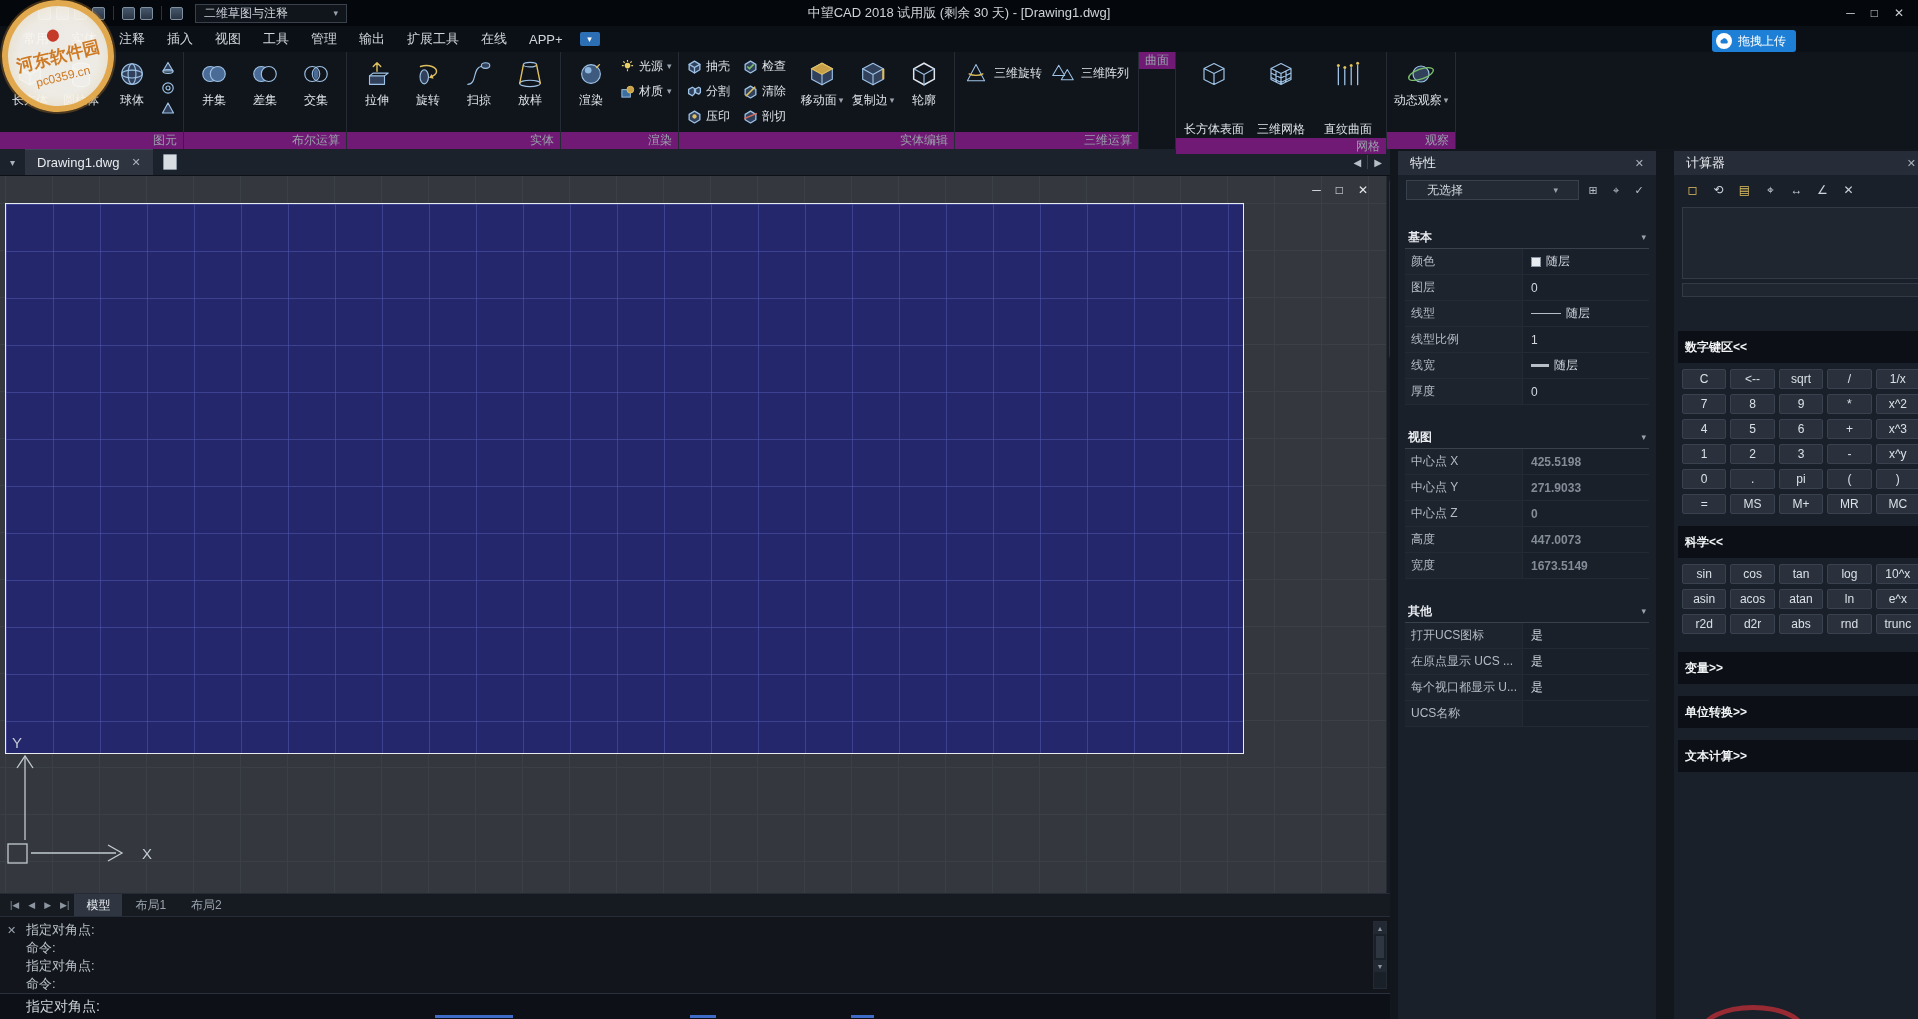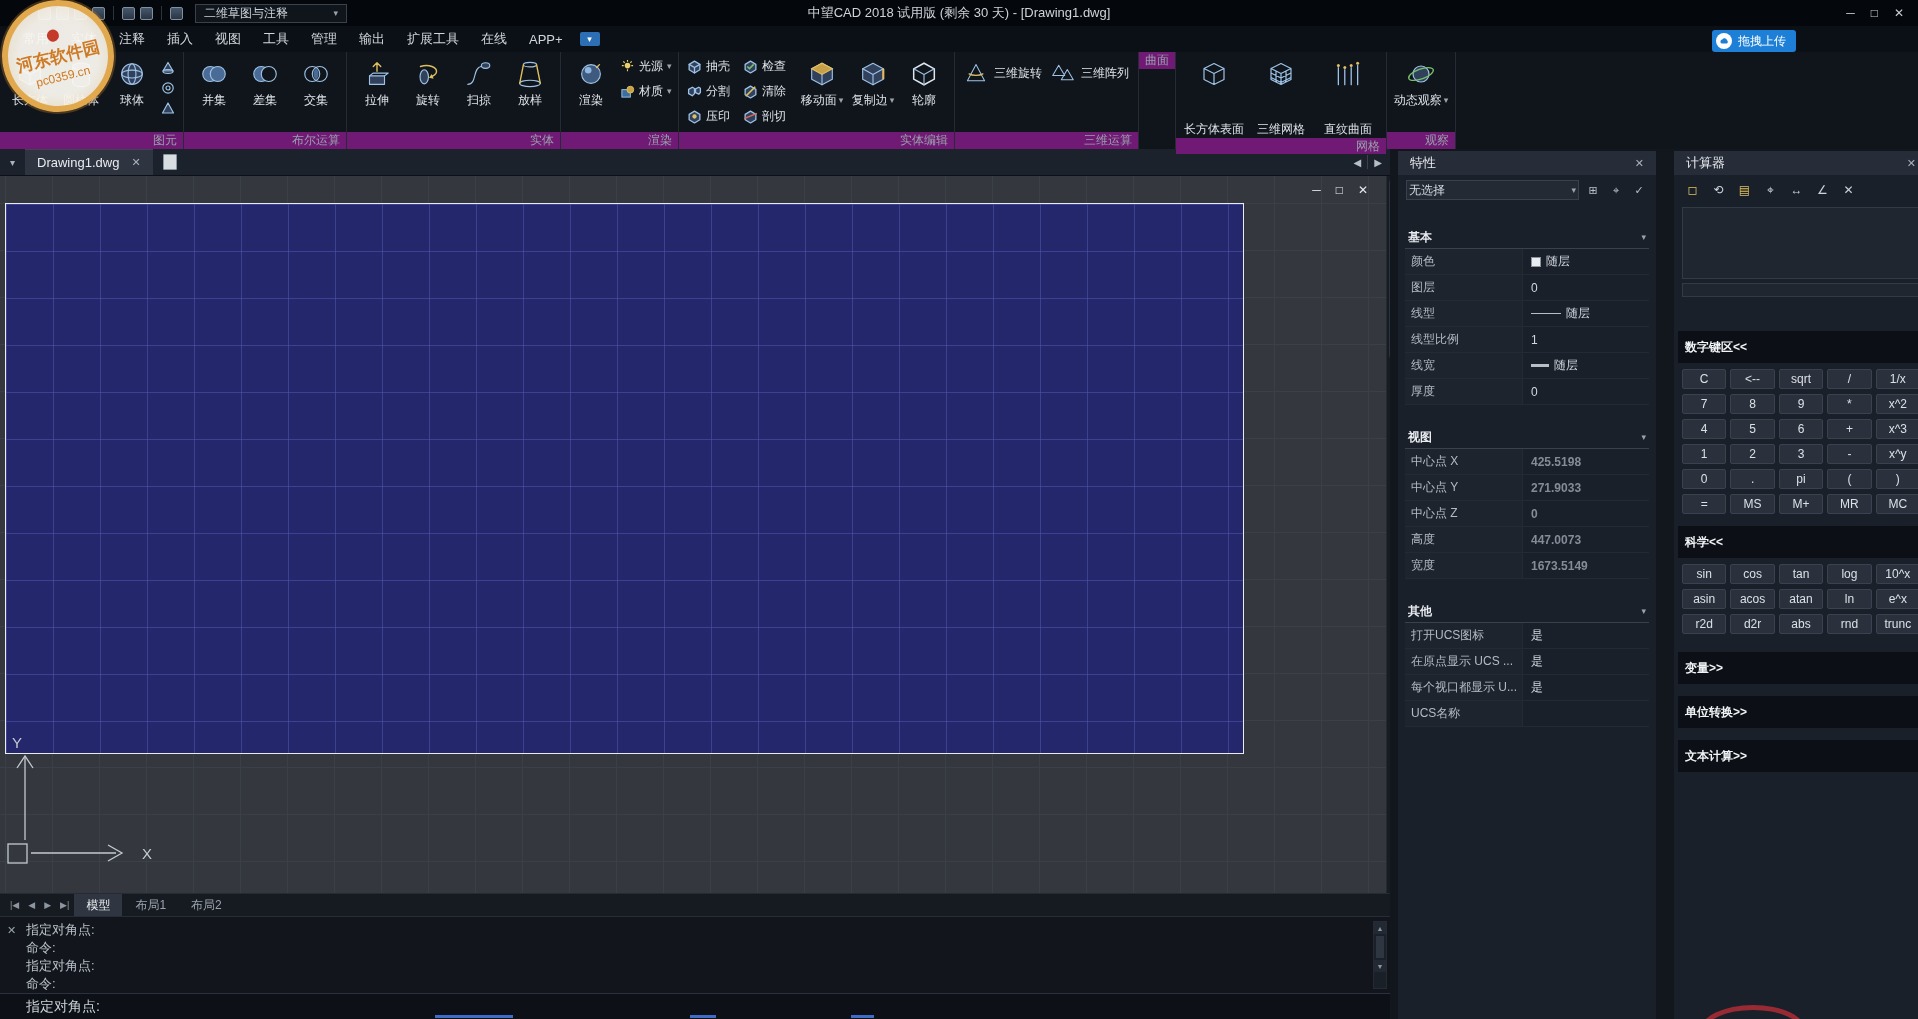--- a/index.html
+++ b/index.html
@@ -104,21 +104,21 @@
 
   
   .rightregion{position:absolute;top:149px;left:1390px;width:528px;height:870px;background:#12161d;}
   .panel{position:absolute;top:2px;bottom:0;background:#1a202a;}
   .panel.props{left:8px;width:258px;}
   .panel.calc{left:284px;width:254px;}
   .phead{height:24px;background:#262d38;display:flex;align-items:center;padding:0 12px;color:#e7eaee;font-size:13px;}
   .phead .x{margin-left:auto;color:#aab2bb;font-size:11px;}
   .ptool{height:30px;display:flex;align-items:center;padding:0 8px;gap:5px;}
   .pdrop{flex:1;height:20px;background:#232a34;border:1px solid #39414d;display:flex;align-items:center;
-    padding:0 2px;font-size:12px;color:#d5dae0;}
+    padding:0 20px;font-size:12px;color:#d5dae0;}
   .pdrop .car{margin-left:auto;}
   .pticon{width:18px;height:18px;display:flex;align-items:center;justify-content:center;color:#b8c0c9;font-size:11px;}
   .psec{margin-top:22px;padding:0 7px;}
   .psec-h{display:flex;align-items:center;height:22px;color:#e8ebef;font-size:12px;font-weight:bold;
     border-bottom:1px solid #39414d;padding:0 3px;}
   .psec-h .car{margin-left:auto;}
   .prow{display:flex;height:26px;align-items:stretch;border-bottom:1px solid #232a33;font-size:12px;}
   .plab{width:118px;color:#b4bbc4;padding-left:6px;border-right:1px solid #232a33;display:flex;align-items:center;background:#1e242e;}
   .pval{flex:1;padding-left:8px;color:#d3d8df;display:flex;align-items:center;gap:5px;background:#1a202a;}
   .pval.dim{color:#848c97;font-weight:bold;}

